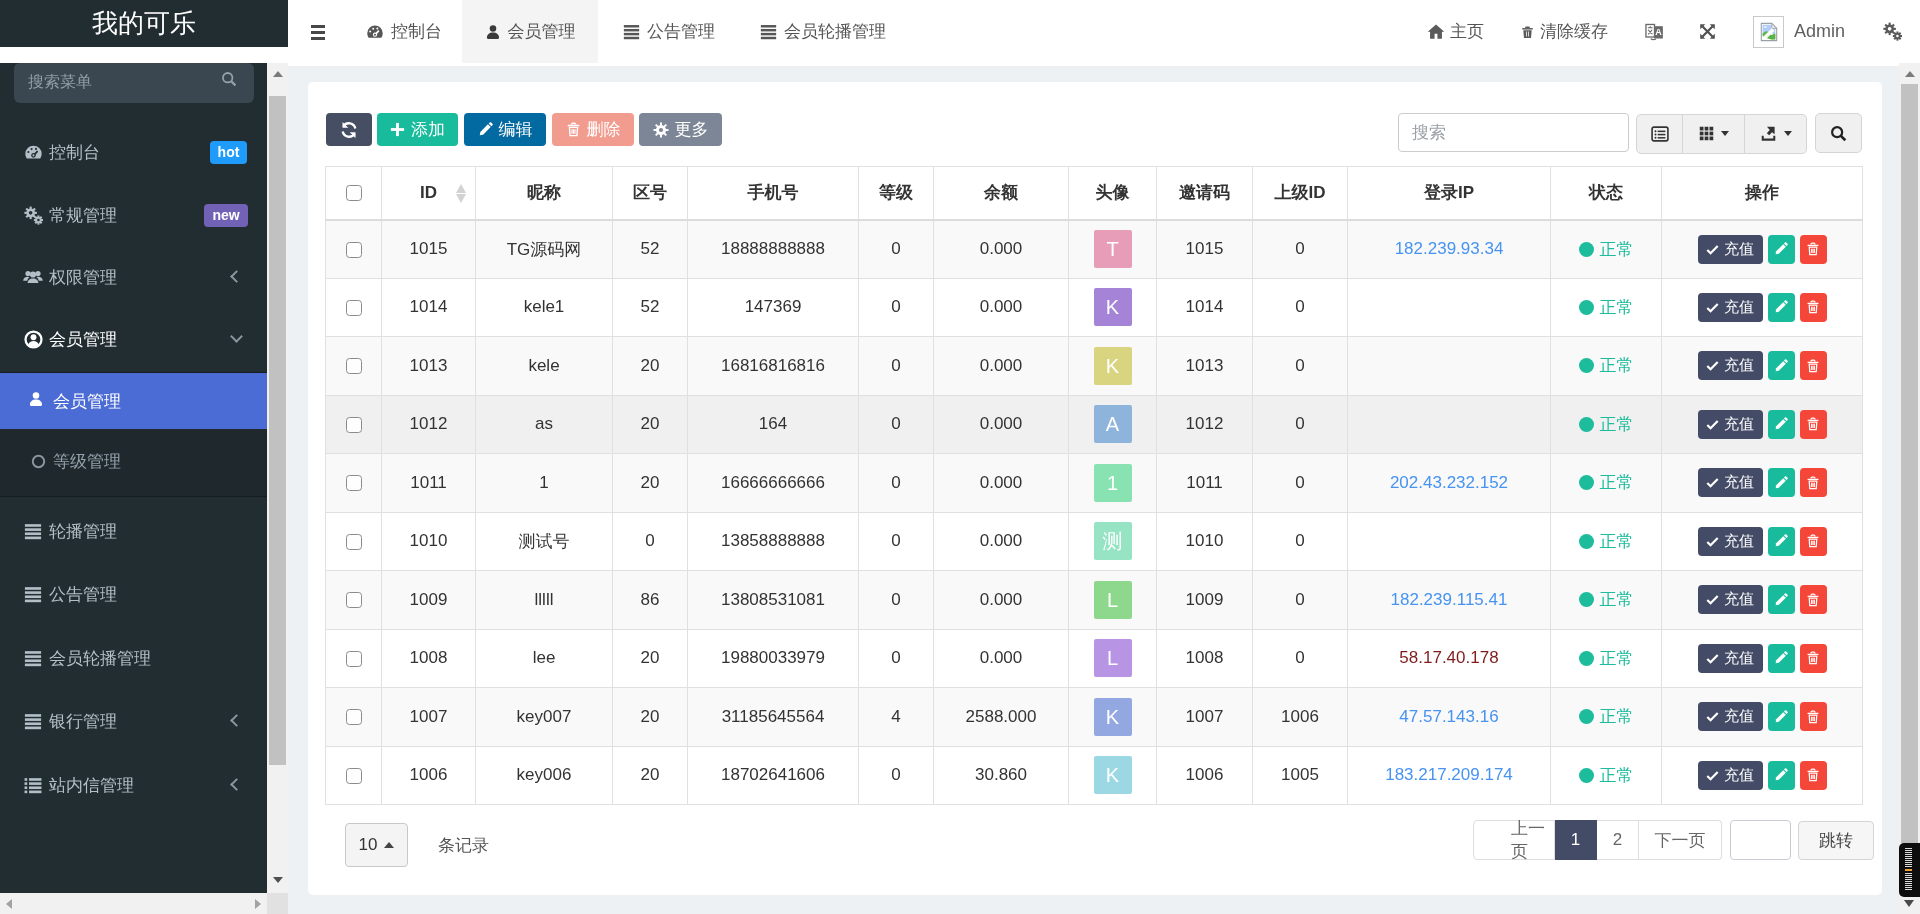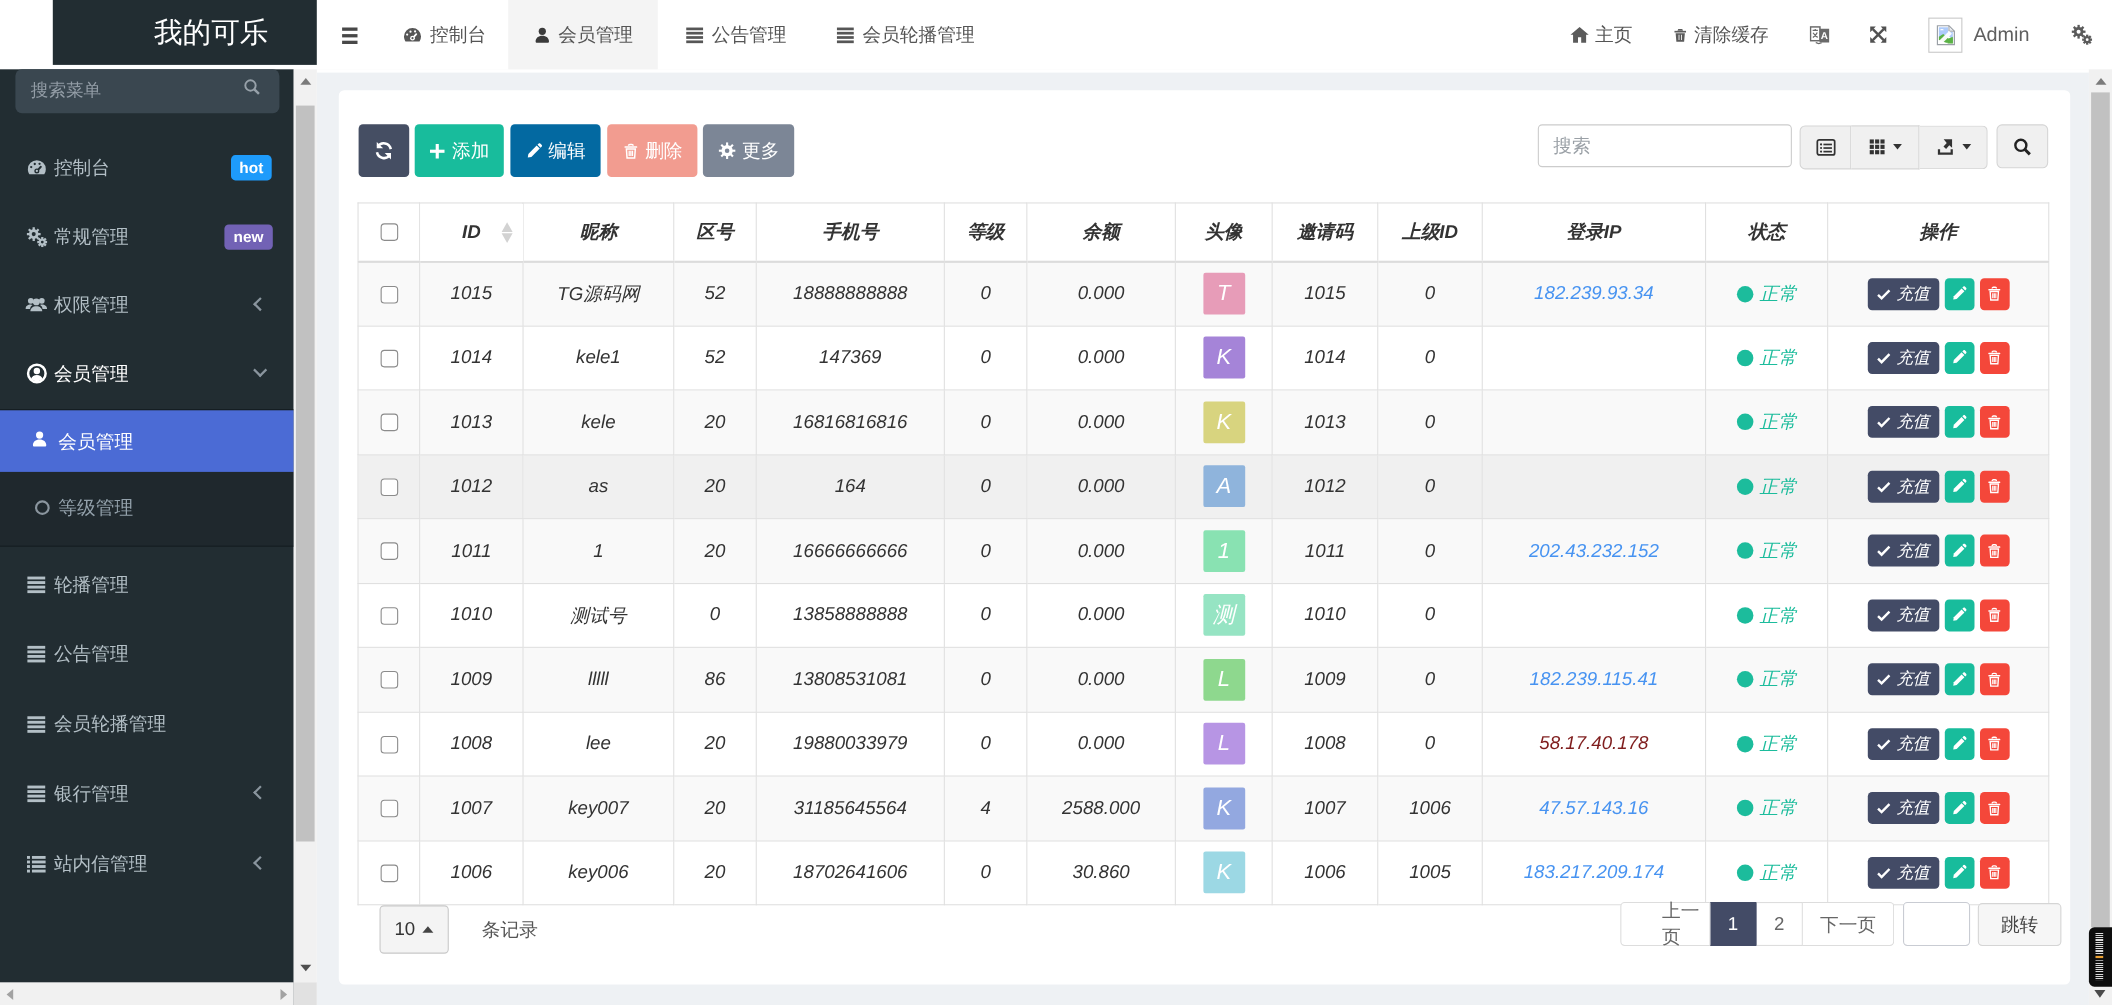--- a/index.html
+++ b/index.html
@@ -15,28 +15,28 @@
 .mico{position:absolute;left:23px;width:20px;display:flex;justify-content:center;}
 .mtxt{position:absolute;left:49px;}
 .caret-down{display:inline-block;width:0;height:0;border:4.5px solid transparent;border-top:5px solid #333;border-bottom:none;margin-left:7px;}
 .caret-up{display:inline-block;width:0;height:0;border:4.5px solid transparent;border-bottom:5px solid #444;border-top:none;margin-left:7px;}
 table{border-collapse:collapse;table-layout:fixed;}
 td,th{border:1px solid #e0e0e0;text-align:center;vertical-align:middle;font-size:17px;color:#333;overflow:hidden;white-space:nowrap;}
 th{font-weight:bold;background:#fff;border-bottom:2px solid #dcdcdc;}
 .avatar{display:inline-block;width:38px;height:38px;border-radius:2px;color:#fff;font-size:20px;line-height:38px;text-align:center;vertical-align:middle;}
 .opbtn{display:inline-flex;align-items:center;justify-content:center;height:29px;border-radius:4px;vertical-align:middle;}
 .dot{display:inline-block;width:15px;height:15px;border-radius:50%;background:#1cbc9c;vertical-align:-2px;}
-.tbtn{position:absolute;top:113px;height:48px;border-radius:4px;color:#fff;font-size:17px;display:flex;align-items:center;justify-content:center;}
+.tbtn{position:absolute;top:113px;height:33px;border-radius:4px;color:#fff;font-size:17px;display:flex;align-items:center;justify-content:center;}
 .pgbtn{height:40px;border:1px solid #ddd;background:#fff;color:#666;font-size:17px;display:flex;align-items:center;justify-content:center;border-left:none;}
 </style></head><body>
 <div id="app">
 <div class="abs" style="left:288px;top:63px;width:1611px;height:851px;background:#eef1f4;"></div>
 <div class="abs" style="left:288px;top:63px;width:1611px;height:3px;background:#fff;"></div>
 <div class="abs" style="left:308px;top:82px;width:1574px;height:813px;background:#fff;border-radius:5px;"></div>
-<div class="abs" style="left:0;top:0;width:288px;height:59px;background:#222d32;color:#fff;font-size:26px;display:flex;align-items:center;justify-content:center;margin-left:48px;">我的可乐</div>
+<div class="abs" style="left:0;top:0;width:288px;height:47px;background:#222d32;color:#fff;font-size:26px;display:flex;align-items:center;justify-content:center;">我的可乐</div>
 <div class="abs" style="left:288px;top:0;width:1632px;height:63px;background:#fff;"></div>
 <div class="abs" style="left:311px;top:24.5px;width:14px;height:3px;background:#484848;"></div>
 <div class="abs" style="left:311px;top:30.5px;width:14px;height:3px;background:#484848;"></div>
 <div class="abs" style="left:311px;top:36.5px;width:14px;height:3px;background:#484848;"></div>
 <div class="abs flex" style="left:346px;top:0;width:116px;height:63px;justify-content:center;color:#555;">
       <svg width="18" height="18" viewBox="0 0 20 20" style="flex:none;">
         <path fill="#565656" d="M10 2.8a8.6 8.6 0 0 0-8.6 8.6c0 1.8.6 3.5 1.5 4.9h14.2a8.6 8.6 0 0 0 1.5-4.9A8.6 8.6 0 0 0 10 2.8z"></path>
         <circle cx="4.6" cy="9.4" r="1.1" fill="#fff"></circle>
         <circle cx="8" cy="6.4" r="1.1" fill="#fff"></circle>
         <circle cx="12.6" cy="6.2" r="1.1" fill="#fff"></circle>
@@ -368,21 +368,21 @@
         <path fill="#333" d="M8.2 2h9v9l-3-2.6-3.4 3.8-2.8-2.5 3.5-3.8z"></path>
       </svg>
       <span class="caret-down"></span>
     </div>
 <div class="abs flex" style="left:1815px;top:113px;width:47px;height:40px;background:#f0f0f0;border:1px solid #d5d5d5;border-radius:5px;justify-content:center;">
       <svg width="17" height="17" viewBox="0 0 20 20" style="">
         <circle cx="8.4" cy="8.4" r="5.9" fill="none" stroke="#222" stroke-width="2.6"></circle>
         <path stroke="#222" stroke-width="3.2" d="M12.8 12.8 18 18"></path>
       </svg>
     </div>
-<table class="abs" style="left:325px;top:184px;width:1537px;font-style:italic;">
+<table class="abs" style="left:325px;top:166px;width:1537px;">
       <colgroup>
         <col style="width:56px;">
         <col style="width:94px;">
         <col style="width:137px;">
         <col style="width:75px;">
         <col style="width:171px;">
         <col style="width:75px;">
         <col style="width:135px;">
         <col style="width:88px;">
         <col style="width:96px;">

